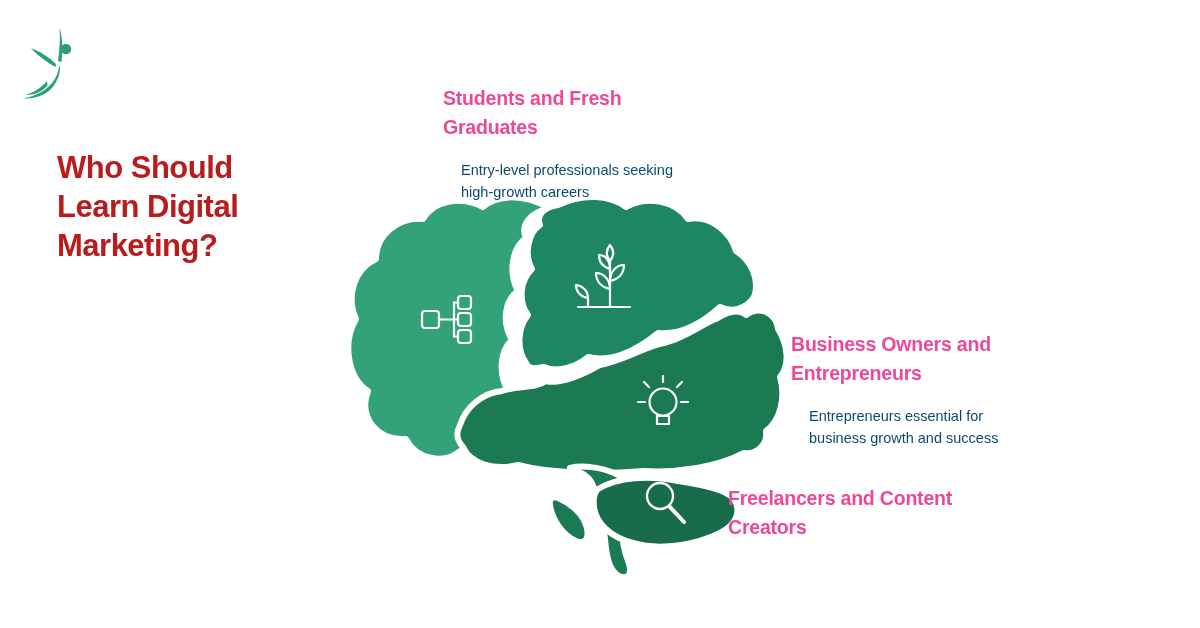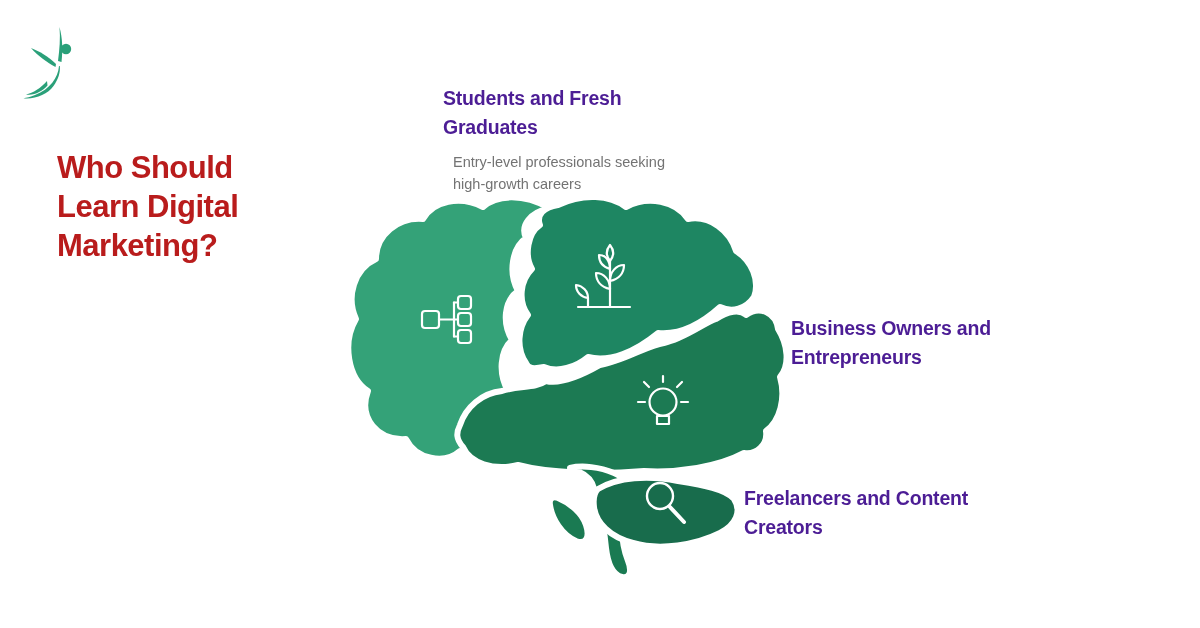--- a/index.html
+++ b/index.html
@@ -14,34 +14,34 @@
   .main-title{
     left:57px;top:148px;width:228px;
     font-size:31px;font-weight:800;line-height:39px;
     letter-spacing:-0.5px;color:#b91c1c;
   }
   
   .callout{position:absolute;}
   .callout h3{
     margin:0 0 5px 0;
     font-size:19.5px;font-weight:700;line-height:29px;
-    letter-spacing:-0.2px;color:#4c1d95;
+    letter-spacing:-0.2px;color:#ec4899;
   }
   .callout p{
-    margin:10px;
+    margin:18px;
     font-size:14.5px;font-weight:400;line-height:21.5px;
-    color:#737373;
+    color:#0c4a6e;
   }
   .c1{left:443px;top:84px;width:250px;}
   .c1 h3{width:212px;}
   .c2{left:732px;top:157px;width:268px;}
   .c2 h3{width:245px;}
   .c3{left:791px;top:314px;width:262px;}
-  .c3 h3{width:232px;}
-  .c4{left:744px;top:484px;width:268px;}
+  .c3 h3{width:232px;margin-top:16px;}
+  .c4{left:728px;top:484px;width:268px;}
   .c4 h3{width:252px;}
   
   .brain-wrap{left:348px;top:193px;width:445px;height:390px;}
   .logo-wrap{left:22px;top:20px;width:64px;height:84px;}
   svg{display:block;}
 </style>
 </head>
 <body>
 
 <div class="abs logo-wrap">
@@ -170,17 +170,18 @@
 <div class="callout c1">
   <h3>Students and Fresh Graduates</h3>
   <p>Entry-level professionals seeking high-growth careers</p>
 </div>
 
 <div class="callout c2">
 </div>
 
 <div class="callout c3">
   <h3>Business Owners and Entrepreneurs</h3>
+  <p>Entrepreneurs essential for business growth and success</p>
 </div>
 
 <div class="callout c4">
   <h3>Freelancers and Content Creators</h3>
 </div>
 
 </body></html>

